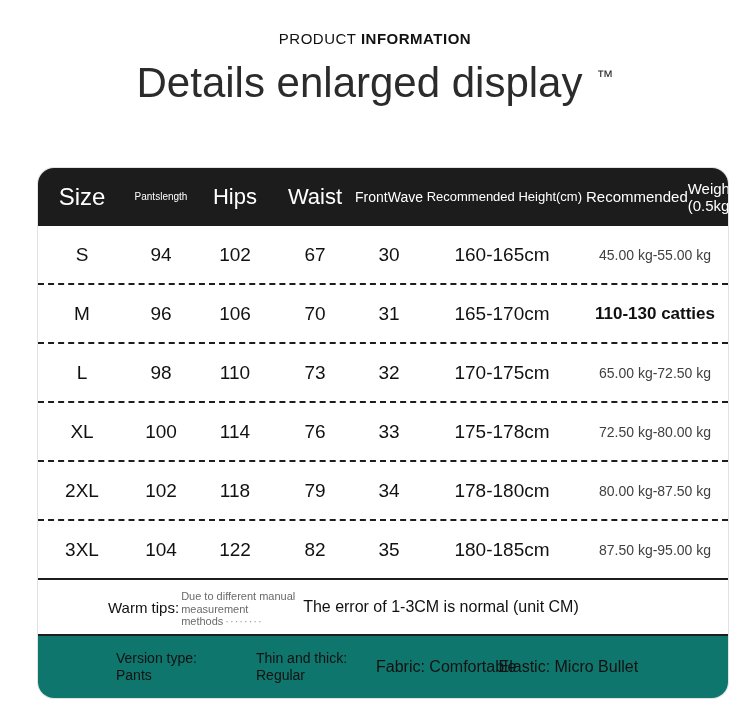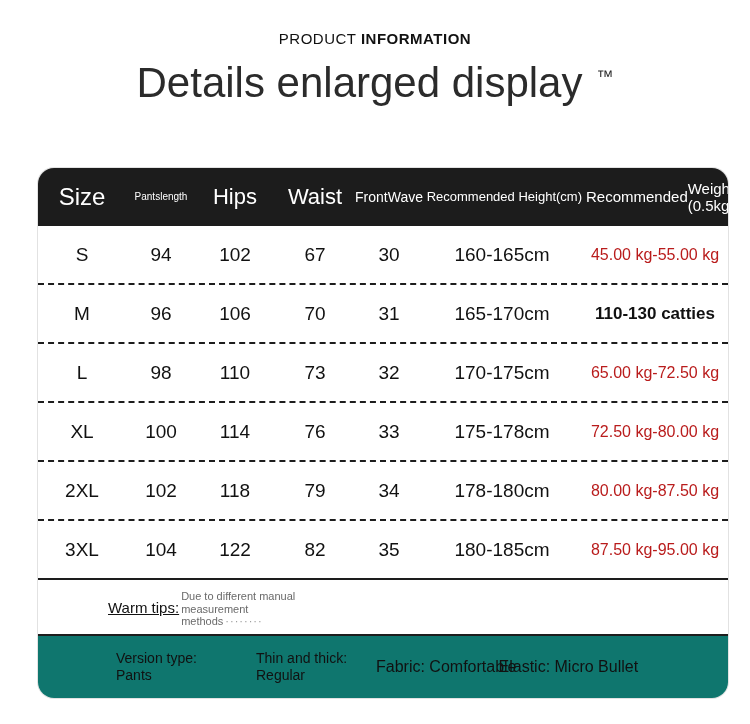--- a/index.html
+++ b/index.html
@@ -103,42 +103,41 @@
     justify-content: center;
     box-sizing: border-box;
     text-align: center;
   }
   .row .c-size   { font-size: 19px; }
   .row .c-pants  { font-size: 19px; }
   .row .c-hips   { font-size: 19px; }
   .row .c-waist  { font-size: 19px; }
   .row .c-front  { font-size: 19px; }
   .row .c-height { font-size: 19px; }
-  .row .c-weight { font-size: 16px; color: #b91c1c; }
+  .row .c-weight { font-size: 14px; color: #404040; }
 
   .row.bold-weight .c-weight {
     font-size: 17px;
     font-weight: 700;
     color: #111;
   }
 
   .row.last { border-bottom: 2px solid #1d1d1d; }
 
   .warm-row {
     height: 54px;
     display: flex;
     align-items: center;
     border-bottom: 2px solid #1d1d1d;
     padding-left: 70px;
     background: #fff;
   }
   .warm-label {
     font-size: 15px;
     color: #111;
-    text-decoration: underline;
   }
   .warm-sub {
     font-size: 11px;
     color: #6a6a6a;
     line-height: 1.15;
     margin-left: 2px;
     margin-top: 4px;
     width: 118px;
   }
   .warm-dots {
@@ -267,20 +266,21 @@
     <div class="cell c-height">180-185cm</div>
     <div class="cell c-weight">87.50 kg-95.00 kg</div>
   </div>
 
   <div class="warm-row">
     <div class="warm-label">Warm tips:</div>
     <div class="warm-sub">
       <span>Due to different manual</span><br>
       <span>measurement methods</span><span class="warm-dots">········</span>
     </div>
+    <div class="warm-text">The error of 1-3CM is normal (unit CM)</div>
   </div>
 
   <div class="footer-row">
     <div class="foot-item foot-1">
       <span>Version type:</span><br>
       <span>Pants</span>
     </div>
     <div class="foot-item foot-2">
       <span>Thin and thick:</span><br>
       <span>Regular</span>

